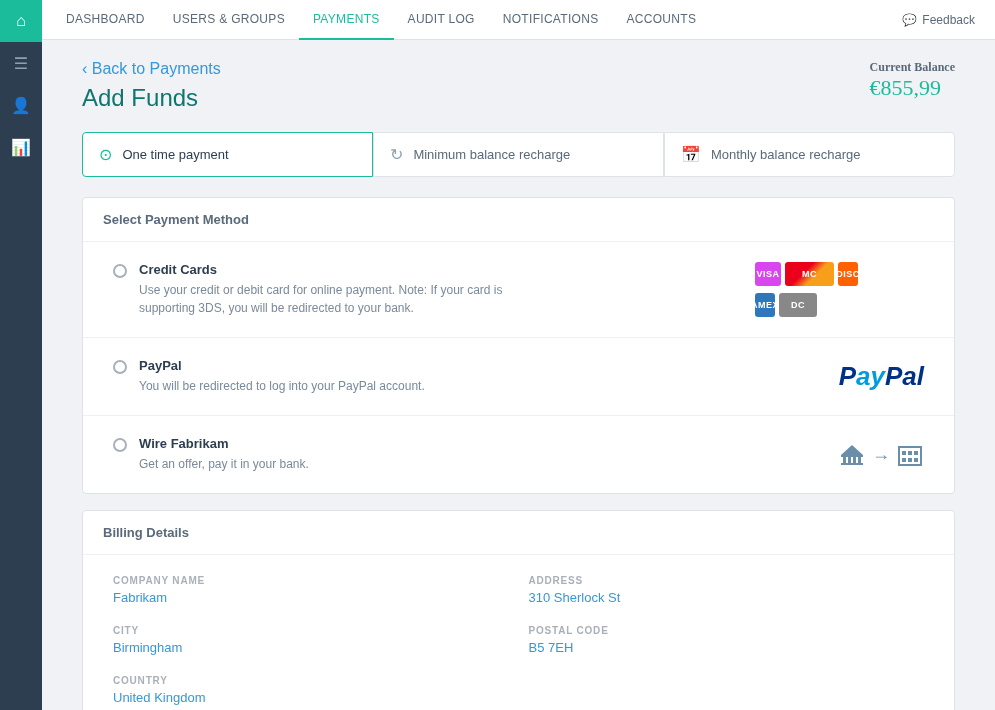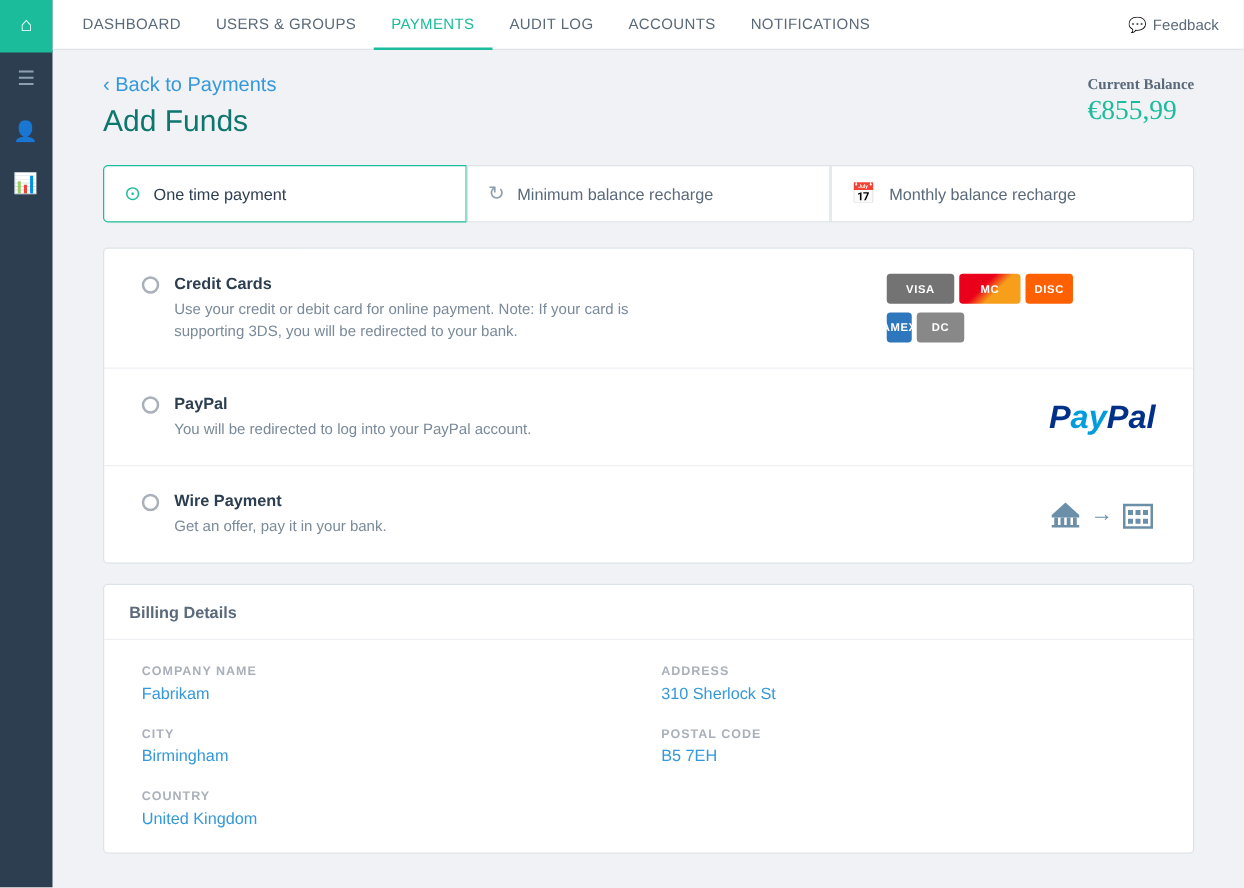--- a/index.html
+++ b/index.html
@@ -184,29 +184,29 @@
       height: 24px;
       padding: 2px 6px;
       border-radius: 3px;
       font-size: 9px;
       font-weight: 800;
       display: inline-flex;
       align-items: center;
       justify-content: center;
       letter-spacing: 0.5px;
     }
-    .visa { background: #737373; color: #fff; width: 54px; }
+    .visa { background: #d946ef; color: #fff; width: 26px; }
     .mastercard {
       background: #eb001b;
       color: #fff;
       position: relative;
       width: 49px;
       overflow: visible;
     }
-    .discover { background: #ff6000; color: #fff; width: 38px; }
+    .discover { background: #ff6000; color: #fff; width: 20px; }
     .amex { background: #2e77bc; color: #fff; width: 20px; }
     .diners { background: #888; color: #fff; width: 38px; }
 
     
     .wire-icons { display: flex; align-items: center; gap: 6px; font-size: 22px; color: #7a8a9a; }
 
     
     .billing-grid {
       display: grid;
       grid-template-columns: 1fr 1fr;
@@ -245,22 +245,22 @@
   </div>
 </div>
 
 <div class="main-area">
 
   <div class="top-nav">
     <div class="nav-item">DASHBOARD</div>
     <div class="nav-item">USERS &amp; GROUPS</div>
     <div class="nav-item active">PAYMENTS</div>
     <div class="nav-item">AUDIT LOG</div>
+    <div class="nav-item">NOTIFICATIONS</div>
     <div class="nav-item">ACCOUNTS</div>
-    <div class="nav-item">NOTIFICATIONS</div>
     <div class="feedback-btn">
       <span>💬</span>
       <span>Feedback</span>
     </div>
   </div>
 
   <div class="content">
 
     <div class="page-header">
       <div>
@@ -282,20 +282,21 @@
         <span class="tab-icon">↻</span>
         <span>Minimum balance recharge</span>
       </div>
       <div class="payment-tab">
         <span class="tab-icon">📅</span>
         <span>Monthly balance recharge</span>
       </div>
     </div>
 
     <div class="card">
+      <div class="card-header">Select Payment Method</div>
 
       <div class="payment-method">
         <div class="payment-method-left">
           <div class="radio-btn"></div>
           <div class="method-info">
             <div class="method-title">Credit Cards</div>
             <div class="method-desc">Use your credit or debit card for online payment. Note: If your card is supporting 3DS, you will be redirected to your bank.</div>
           </div>
         </div>
         <div class="method-icons">
@@ -321,21 +322,21 @@
           <span style="font-size:26px; font-weight:800; font-style:italic; font-family:Arial;">
             <span style="color:#003087;">P</span><span style="color:#009cde;">ay</span><span style="color:#003087;">Pal</span>
           </span>
         </div>
       </div>
 
       <div class="payment-method">
         <div class="payment-method-left">
           <div class="radio-btn"></div>
           <div class="method-info">
-            <div class="method-title">Wire Payment</div>
+            <div class="method-title">Wire Fabrikam</div>
             <div class="method-desc">Get an offer, pay it in your bank.</div>
           </div>
         </div>
         <div class="wire-icons">
           <svg width="28" height="28" viewBox="0 0 28 28">
             <rect x="3" y="14" width="22" height="2" fill="#6b8fa8"></rect>
             <rect x="3" y="22" width="22" height="2" fill="#6b8fa8"></rect>
             <rect x="5" y="16" width="3" height="6" fill="#6b8fa8"></rect>
             <rect x="10" y="16" width="3" height="6" fill="#6b8fa8"></rect>
             <rect x="15" y="16" width="3" height="6" fill="#6b8fa8"></rect>

